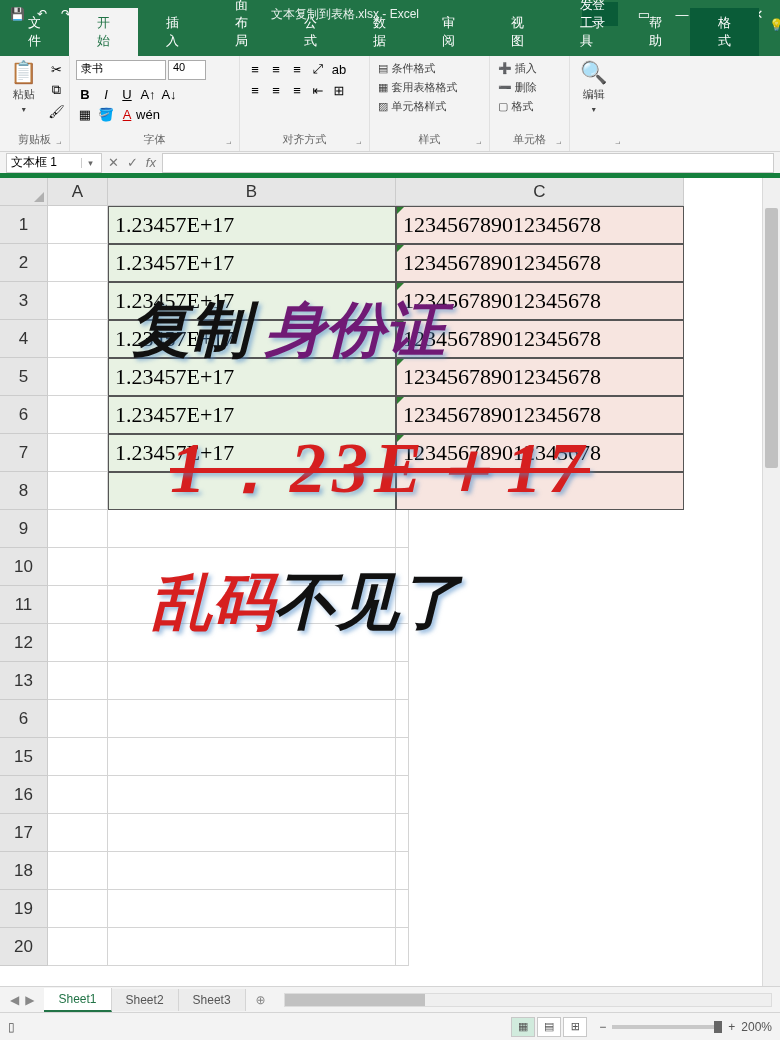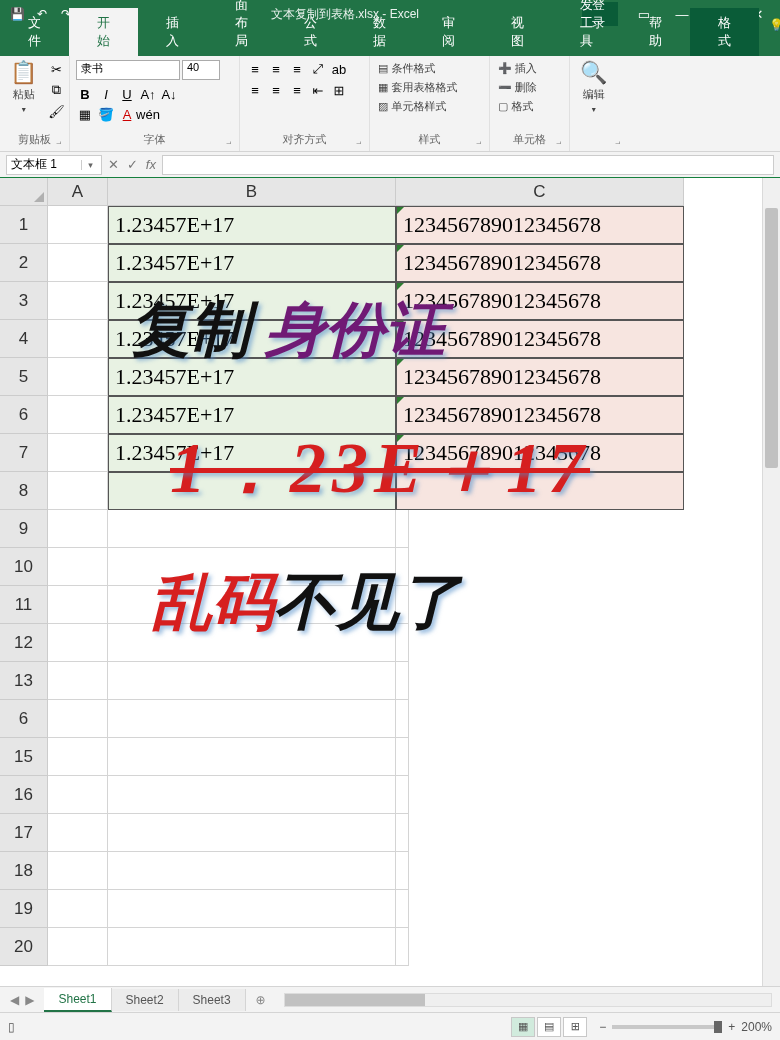--- a/index.html
+++ b/index.html
@@ -31,21 +31,21 @@
 .rbtn.big { flex-direction:column; text-align:center; padding:2px 4px; }
 .rbtn.big .ico { font-size:22px; line-height:1; }
 .iconbox { width:18px; height:18px; display:inline-flex; align-items:center; justify-content:center; font-size:13px; }
 .font-row { display:flex; gap:2px; align-items:center; margin-bottom:3px; }
 .font-select { border:1px solid #ababab; background:#fff; font-size:11px; height:20px; padding:0 18px 0 4px; position:relative; }
 .mini-col { display:flex; flex-direction:column; gap:3px; }
 .mini-row { display:flex; gap:3px; }
 
 
 .fbar-wrap { background:#f3f3f3; }
-.fbar { height:26px; display:flex; align-items:center; border-bottom:1px solid #15803d; }
+.fbar { height:26px; display:flex; align-items:center; border-bottom:5px solid #15803d; }
 .namebox { width:96px; border:1px solid #ccc; margin-left:6px; height:20px; display:flex; align-items:center; background:#fff; }
 .namebox input { border:none; width:74px; font-size:12px; padding:0 4px; outline:none; }
 .namebox .dd { width:18px; text-align:center; color:#666; font-size:9px; border-left:1px solid #ccc; }
 .fx-btns { display:flex; padding:0 6px; gap:8px; color:#777; font-size:13px; }
 .fx-input { flex:1; border:1px solid #ccc; height:20px; margin-right:6px; background:#fff; }
 
 
 .grid-wrap { position:absolute; top:178px; left:0; right:0; bottom:54px; overflow:hidden; background:#fff; }
 .sel-all { position:absolute; left:0; top:0; width:48px; height:28px; background:#e6e6e6; border-right:1px solid #ccc; border-bottom:1px solid #ccc; }
 .sel-all::after { content:""; position:absolute; right:3px; bottom:3px; width:0; height:0; border-style:solid; border-width:0 0 10px 10px; border-color:transparent transparent #b0b0b0 transparent; }
@@ -148,21 +148,21 @@
         <span class="iconbox">⧉</span>
         <span class="iconbox">🖌</span>
       </div>
     </div>
     <div class="group-label">剪贴板</div>
   </div>
 
   <div class="group" style="width:170px">
     <div class="group-body" style="flex-direction:column;gap:2px">
       <div class="font-row">
-        <div class="font-select" style="width:104px">隶书</div>
+        <div class="font-select" style="width:90px">隶书</div>
         <div class="font-select" style="width:38px">40</div>
       </div>
       <div class="mini-row">
         <span class="iconbox">
             <b>B</b>
           </span>
         <span class="iconbox">
             <i>I</i>
           </span>
         <span class="iconbox">

